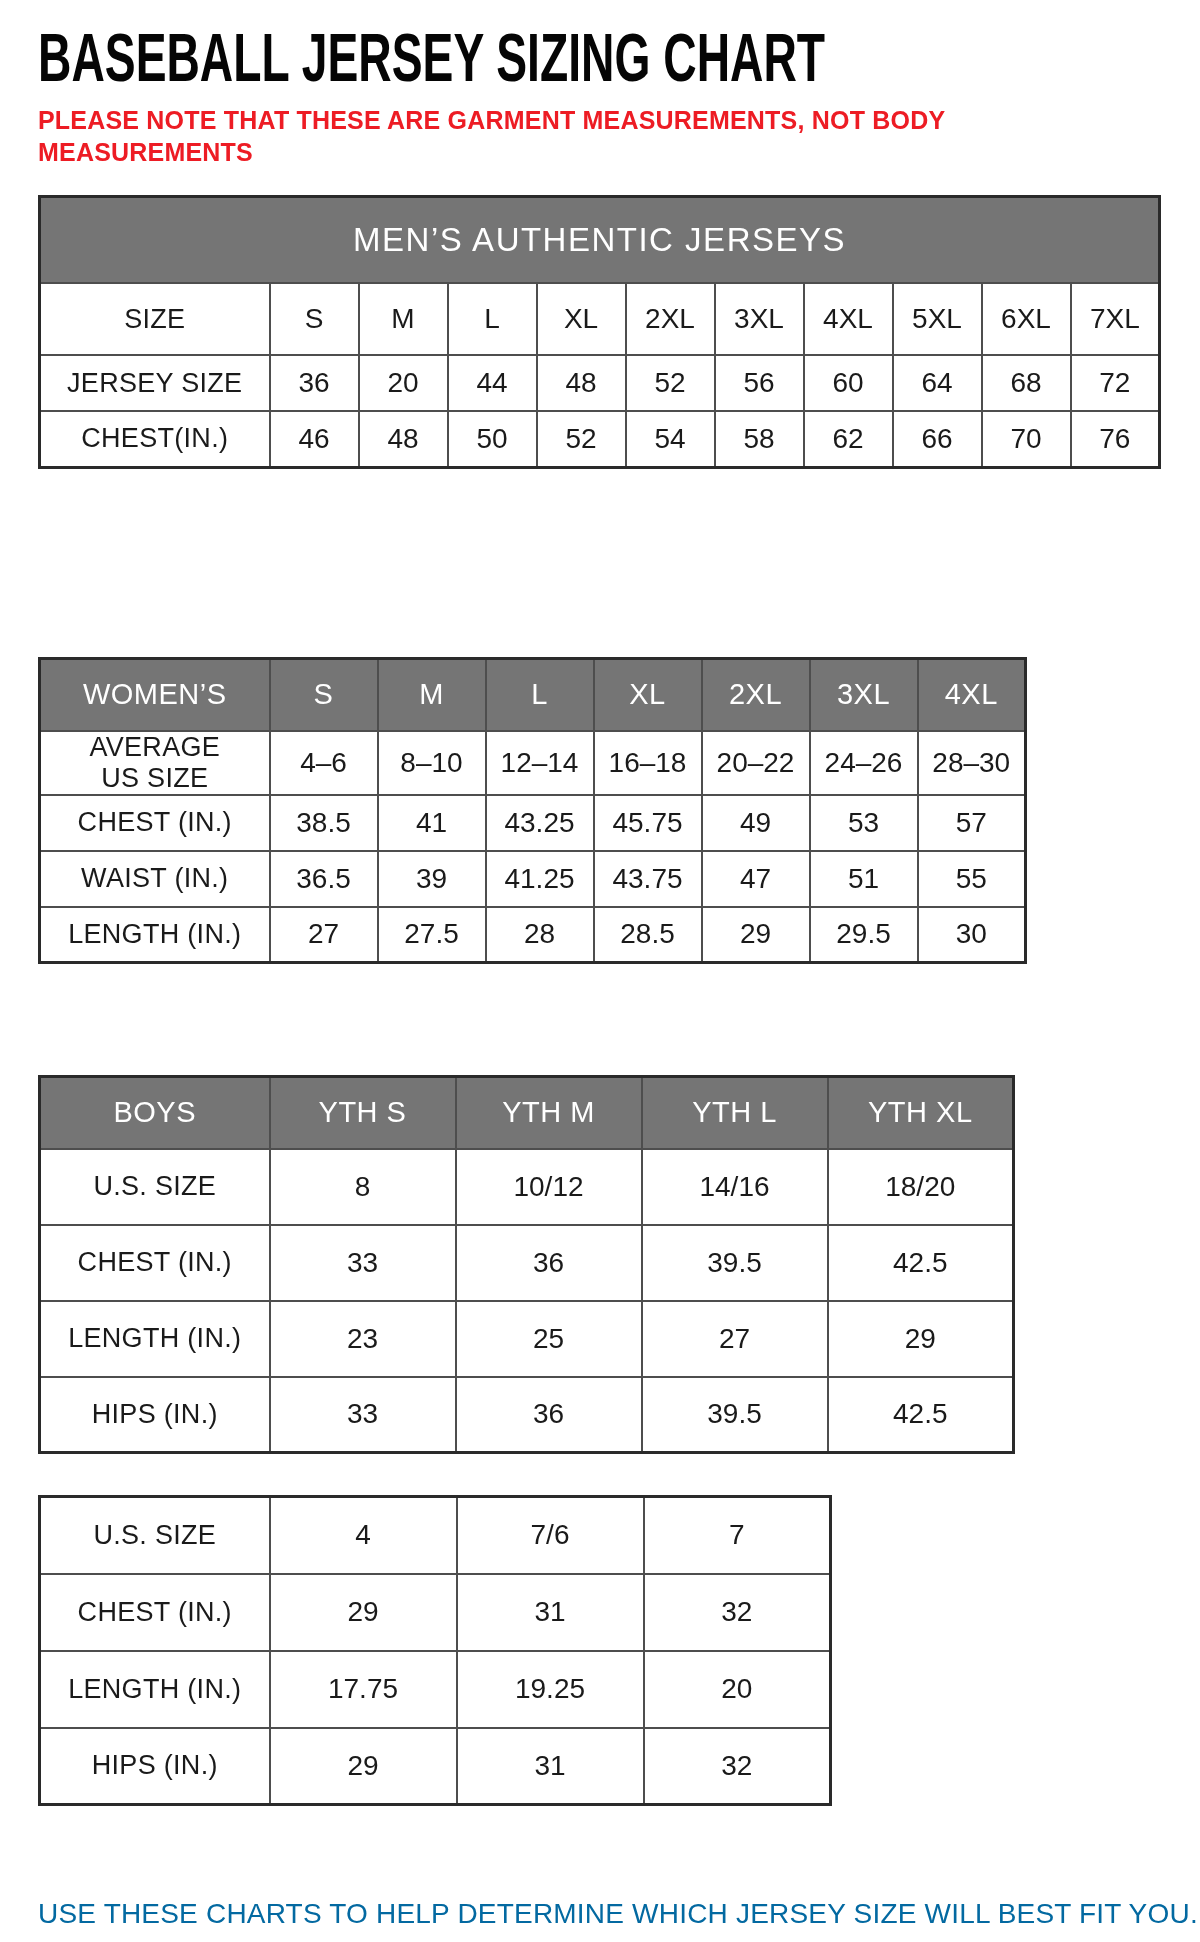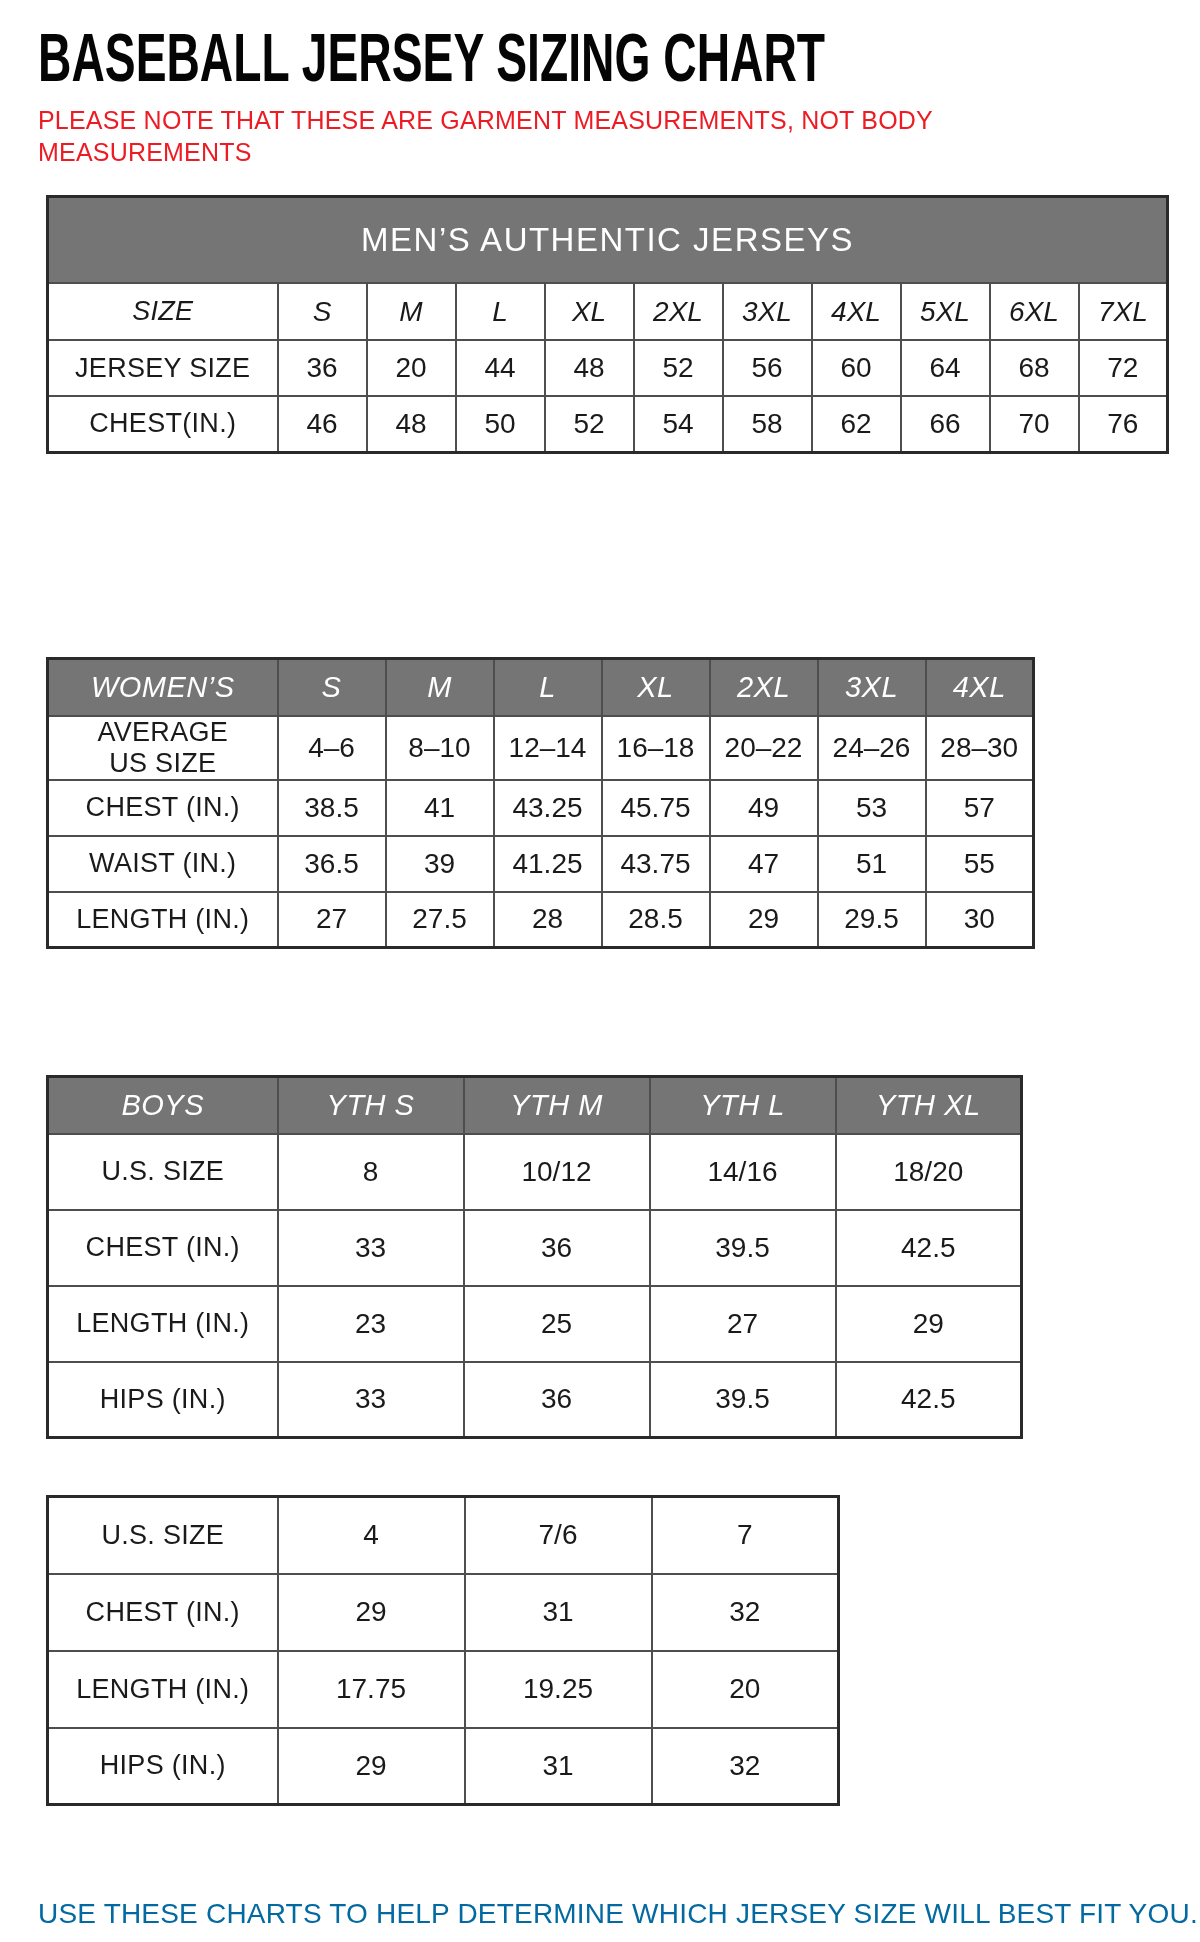--- a/index.html
+++ b/index.html
@@ -24,36 +24,35 @@
     transform-origin:0 0;
   }
   
   .note{
     left:38px;top:104px;
     color:#ed1c24;
     font-size:25px;
     line-height:32px;
     letter-spacing:0.2px;
   }
-  .note span{display:block;}
+  .note span{display:block;font-weight:bold;}
   
   .footer{
     left:38px;top:1898px;
     color:#0369a1;
     font-size:28px;
     letter-spacing:0.2px;
     white-space:nowrap;
   }
   
   table.sizing{
     position:absolute;
     border-collapse:collapse;
     table-layout:fixed;
     border:3px solid #2a2a2a;
-    margin-left:8px;
   }
   table.sizing td, table.sizing th{
     border:2px solid #4e4e4e;
     text-align:center;
     vertical-align:middle;
     font-weight:400;
     padding:0 2px;
     overflow:hidden;
   }
   td.val{font-size:28px;color:#1a1a1a;}
@@ -72,21 +71,21 @@
     border:3px solid #2a2a2a;
   }
   th.ghead{
     background:#757575;
     color:#ffffff;
     font-size:29px;
     font-weight:400;
     letter-spacing:0.5px;
     border:2px solid #2a2a2a;
   }
-  tr.hrow{height:57px;font-style:italic;}
+  tr.hrow{height:72px;}
   tr.drow{height:56px;}
   tr.drow-b{height:76px;}
   tr.drow-p{height:77px;}
 </style>
 </head>
 <body>
 
 <div class="abs page-title">BASEBALL JERSEY SIZING CHART</div>
 
 <div class="abs note">

